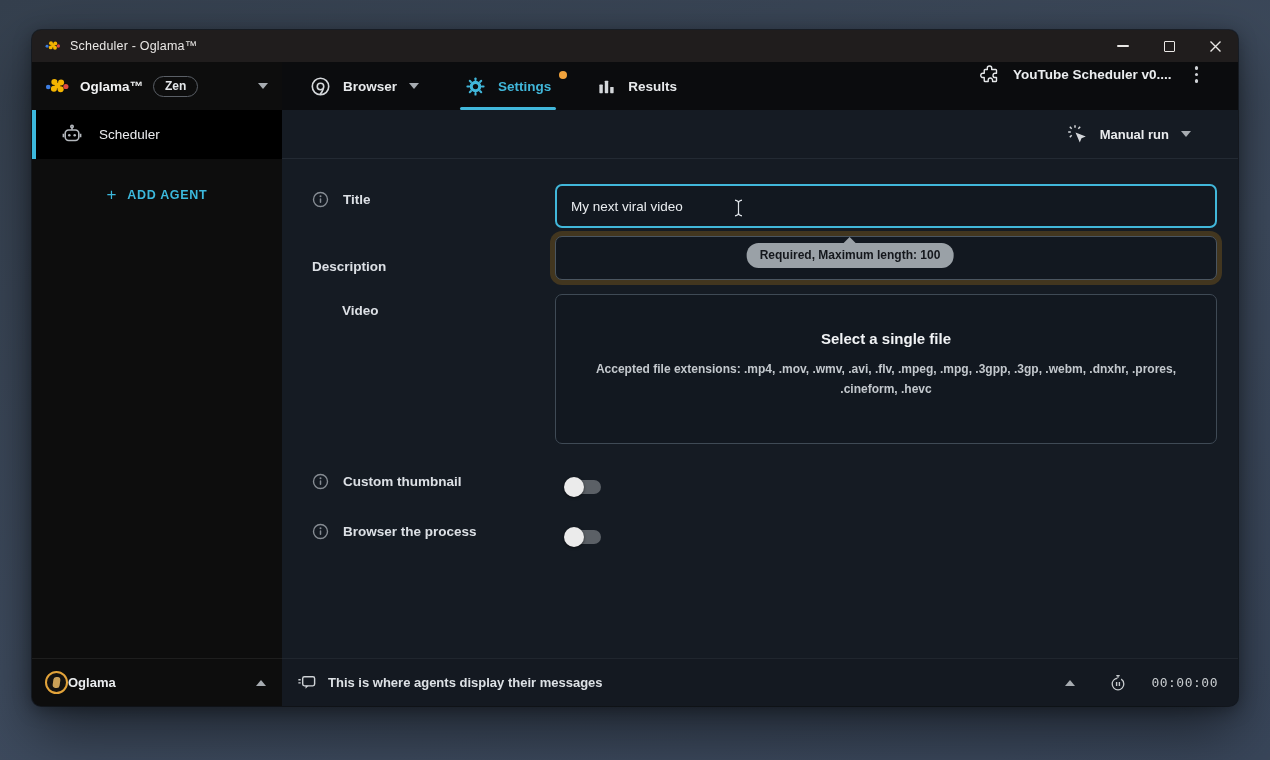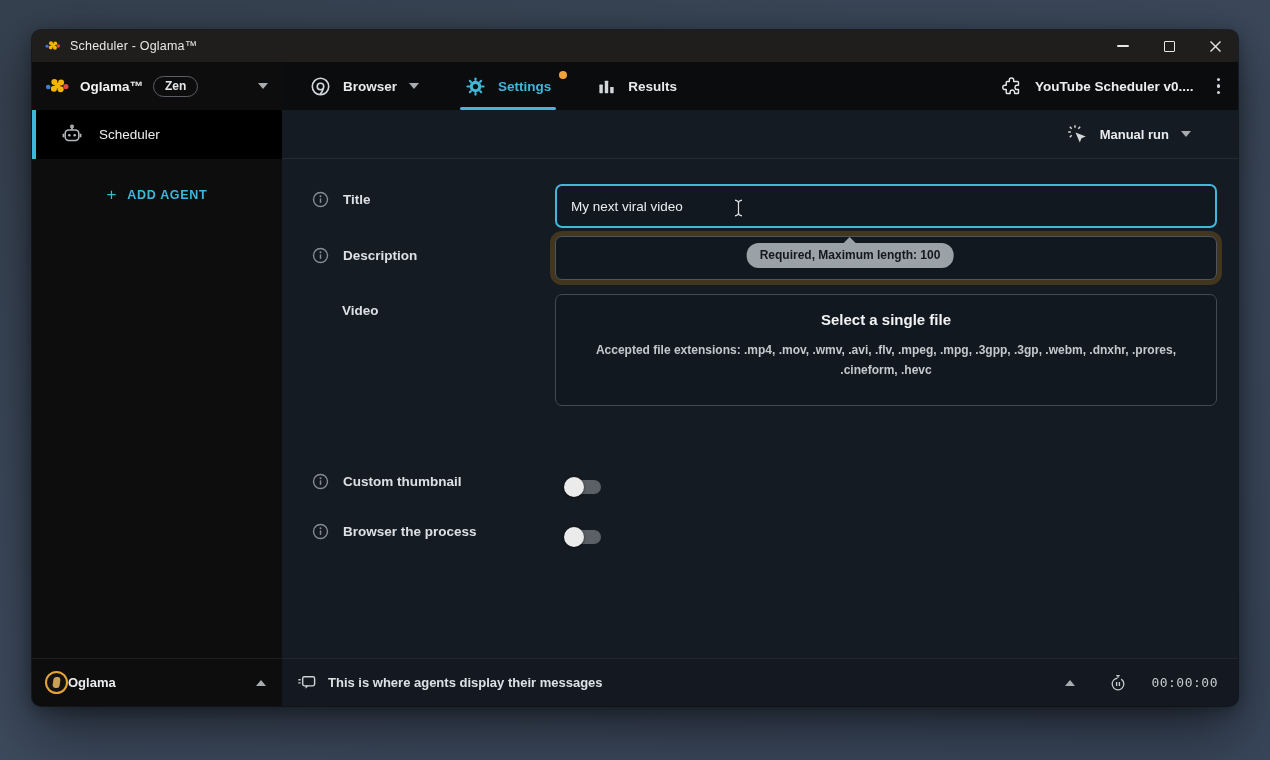--- a/index.html
+++ b/index.html
@@ -43,58 +43,58 @@
   .avatar-inner { width:7px; height:11px; border-radius:3px; background:#caa057; transform:rotate(8deg); }
   .account-name { font-size:13px; font-weight:700; color:#eaecee; }
   
   .chev-down { width:0; height:0; border-left:5px solid transparent; border-right:5px solid transparent;
     border-top:6px solid #a7acb1; }
   .chev-up { width:0; height:0; border-left:5px solid transparent; border-right:5px solid transparent;
     border-bottom:6px solid #a7acb1; }
   .ml-auto { margin-left:auto; }
   
   .main { flex:1; display:flex; flex-direction:column; min-width:0; background:#151b23; }
-  .tabbar { height:48px; background:#0b0c0e; display:flex; align-items:center; padding:0 8px 0 28px; flex:none; }
+  .tabbar { height:48px; background:#0b0c0e; display:flex; align-items:flex-start; padding:0 30px 0 28px; flex:none; }
   .tab { display:flex; align-items:center; gap:12px; height:100%; position:relative; margin-right:46px;
     color:#e8eaec; font-weight:700; font-size:13.5px; cursor:pointer; }
   .tab.active { color:#41b7da; }
   .tab.active::after { content:""; position:absolute; left:-5px; right:-5px; bottom:0; height:3px;
     background:#41b7da; border-radius:2px; }
   .tab-dot { position:absolute; top:9px; right:-16px; width:8px; height:8px; border-radius:50%; background:#f2a33c; }
   .tab-right { margin-left:auto; display:flex; align-items:center; gap:13px; }
   .plugin-name { font-size:13.5px; font-weight:700; color:#eceef0; }
   .kebab { display:flex; flex-direction:column; gap:3px; padding:4px 10px; cursor:pointer; }
   .kebab span { width:3.5px; height:3.5px; border-radius:50%; background:#cfd3d7; }
   
   .runbar { height:49px; border-bottom:1px solid #232a33; display:flex; align-items:center;
     justify-content:flex-end; padding-right:47px; gap:12px; flex:none; }
   .runbar-label { font-size:13px; font-weight:700; color:#e9ebed; }
   
   .formarea { flex:1; position:relative; }
   .field-label { position:absolute; left:30px; display:flex; align-items:center; gap:14px; height:20px; }
   .field-label .txt { font-size:13.5px; font-weight:700; color:#dce0e5; }
   .label-title { top:30px; }
-  .label-desc { top:86px; }
+  .label-desc { top:86px;flex-direction:column; }
   .label-video { top:141px; left:60px; }
   .label-thumb { top:312px; }
   .label-record { top:362px; }
   .text-input { position:absolute; left:273px; width:662px; height:44px; top:25px;
     background:#121820; border:2px solid #41b7da; border-radius:7px;
     display:flex; align-items:center; padding:0 14px; }
   .text-input .value { font-size:13.5px; color:#e9ecef; }
   .ibeam { position:absolute; left:176px; top:13px; }
   .desc-box { position:absolute; left:273px; width:662px; height:44px; top:77px;
     background:#121820; border:1px solid #4a5560; border-radius:7px;
     box-shadow:0 0 0 5px #42361f; }
   .tooltip { position:absolute; left:568px; top:84px; transform:translateX(-50%);
     background:#9aa1a7; color:#14171c; font-size:12px; font-weight:700;
     padding:5px 13px 6px; border-radius:12px; white-space:nowrap; z-index:3; }
   .tooltip::before { content:""; position:absolute; top:-6px; left:50%; margin-left:-6px;
     border-left:6px solid transparent; border-right:6px solid transparent; border-bottom:6px solid #9aa1a7; }
-  .file-box { position:absolute; left:273px; width:662px; height:112px; top:135px;
+  .file-box { position:absolute; left:273px; width:662px; height:150px; top:135px;
     background:#121820; border:1px solid #3f4a55; border-radius:7px;
     display:flex; flex-direction:column; align-items:center; justify-content:center; cursor:pointer; }
   .file-cta { font-size:15px; font-weight:700; color:#f1f3f5; margin-bottom:13px; margin-top:-8px; }
   .file-hint { font-size:12px; font-weight:700; color:#c3c8cd; text-align:center; max-width:628px; line-height:1.65; }
   .switch { position:absolute; left:282px; width:40px; height:24px; cursor:pointer; }
   .switch .track { position:absolute; left:3px; top:5px; width:34px; height:14px; border-radius:7px; background:#5b6066; }
   .switch .knob { position:absolute; left:0; top:2px; width:20px; height:20px; border-radius:50%;
     background:#ebebeb; box-shadow:0 1px 3px rgba(0,0,0,.55); }
   .switch-thumb { top:316px; }
   .switch-record { top:366px; }

